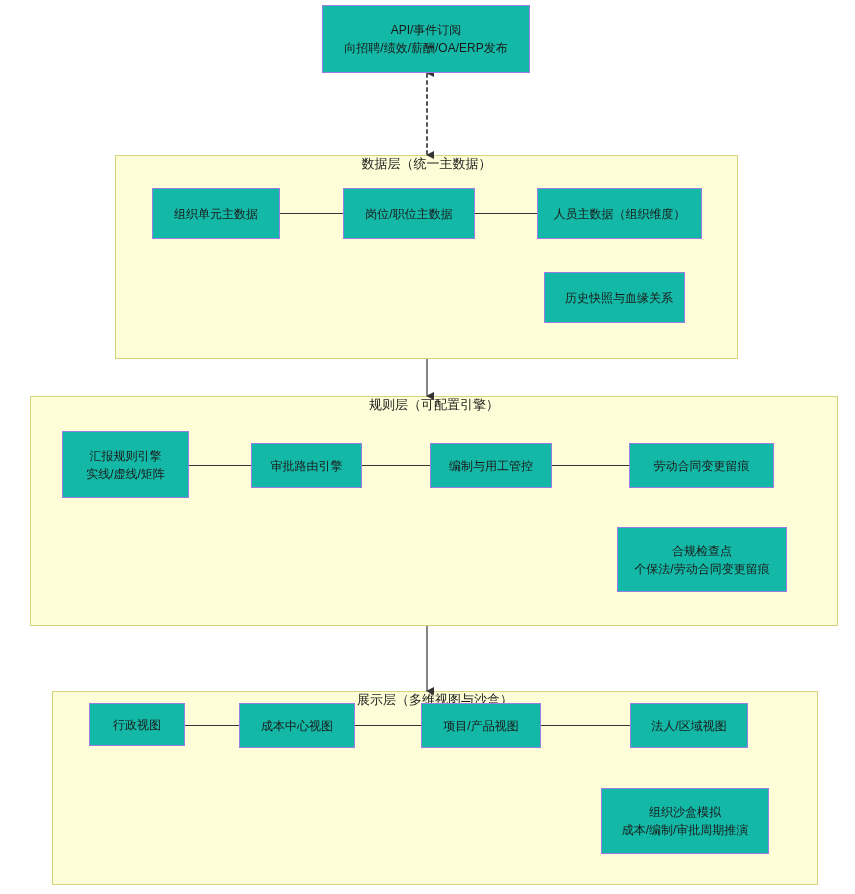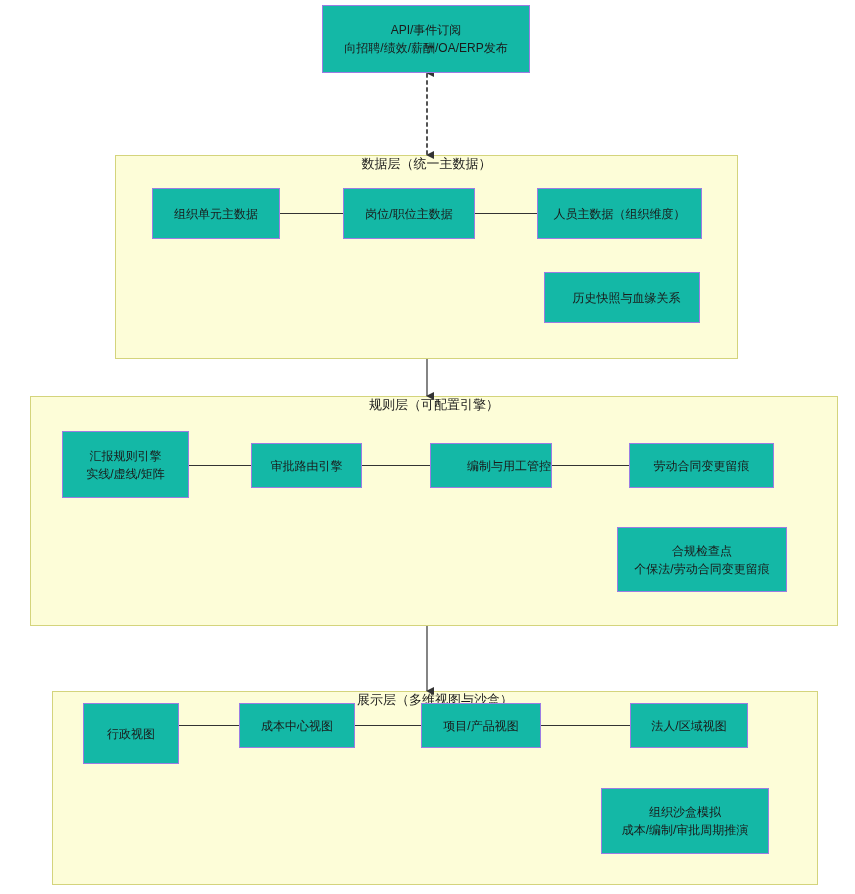--- a/index.html
+++ b/index.html
@@ -110,56 +110,56 @@
 
   <div class="node" style="left:343px; top:188px; width:132px; height:51px;">
     <span>岗位/职位主数据</span>
   </div>
   <div class="connector" style="left:475px; top:213px; width:62px;"></div>
 
   <div class="node" style="left:537px; top:188px; width:165px; height:51px;">
     <span>人员主数据（组织维度）</span>
   </div>
 
-  <div class="node" style="left:544px; top:272px; width:156px; height:51px;padding-left:9px;">
+  <div class="node" style="left:544px; top:272px; width:141px; height:51px;padding-left:9px;">
     <span>历史快照与血缘关系</span>
   </div>
 
   <div class="layer" style="left:30px; top:396px; width:808px; height:230px;"></div>
   <div class="layer-title" style="left:30px; top:396px; width:808px;">规则层（可配置引擎）</div>
 
   <div class="node" style="left:62px; top:431px; width:127px; height:67px;">
     <span>汇报规则引擎</span>
     <span class="line2">实线/虚线/矩阵</span>
   </div>
   <div class="connector" style="left:189px; top:465px; width:62px;"></div>
 
   <div class="node" style="left:251px; top:443px; width:111px; height:45px;">
     <span>审批路由引擎</span>
   </div>
   <div class="connector" style="left:362px; top:465px; width:68px;"></div>
 
-  <div class="node" style="left:430px; top:443px; width:122px; height:45px;align-items:flex-end;">
+  <div class="node" style="left:430px; top:443px; width:122px; height:45px;">
     <span>编制与用工管控</span>
   </div>
   <div class="connector" style="left:552px; top:465px; width:77px;"></div>
 
   <div class="node" style="left:629px; top:443px; width:145px; height:45px;">
     <span>劳动合同变更留痕</span>
   </div>
 
   <div class="node" style="left:617px; top:527px; width:170px; height:65px;">
     <span>合规检查点</span>
     <span class="line2">个保法/劳动合同变更留痕</span>
   </div>
 
   <div class="layer" style="left:52px; top:691px; width:766px; height:194px;"></div>
   <div class="layer-title" style="left:52px; top:691px; width:766px;">展示层（多维视图与沙盒）</div>
 
-  <div class="node" style="left:83px; top:703px; width:96px; height:61px;">
+  <div class="node" style="left:89px; top:703px; width:96px; height:43px;">
     <span>行政视图</span>
   </div>
   <div class="connector" style="left:179px; top:725px; width:60px;"></div>
 
   <div class="node" style="left:239px; top:703px; width:116px; height:45px;">
     <span>成本中心视图</span>
   </div>
   <div class="connector" style="left:355px; top:725px; width:66px;"></div>
 
   <div class="node" style="left:421px; top:703px; width:120px; height:45px;">

